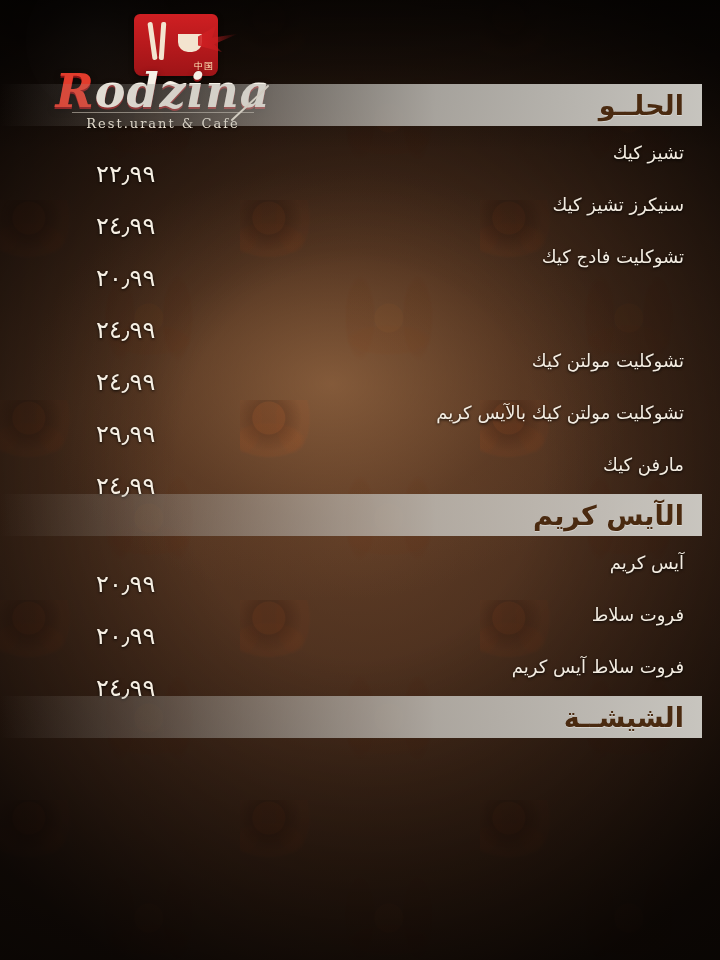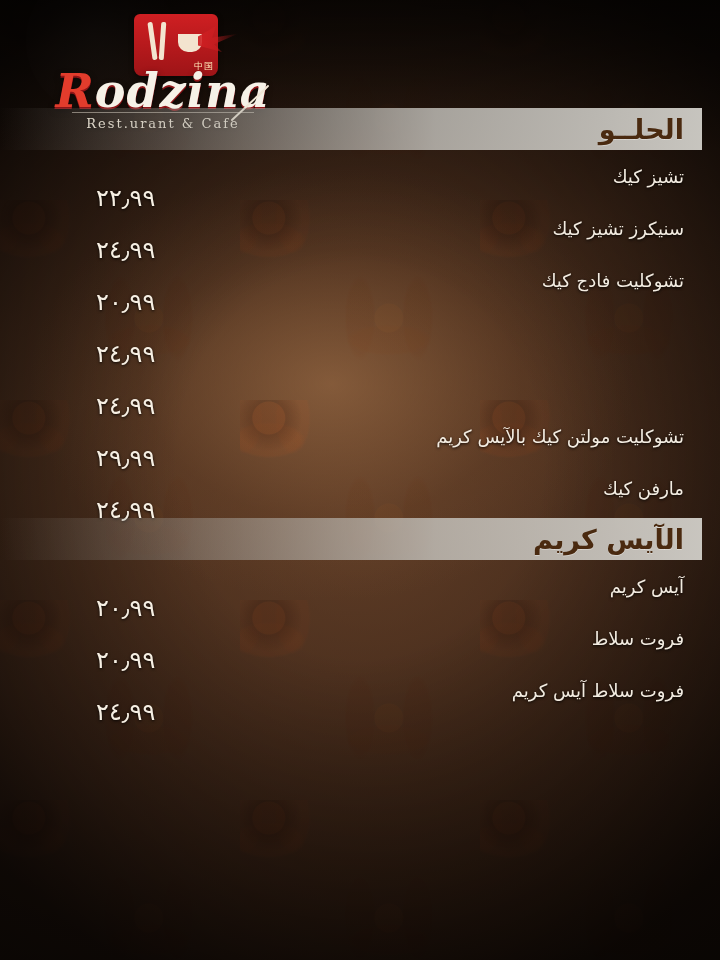--- a/index.html
+++ b/index.html
@@ -170,21 +170,21 @@
     position: absolute;
     right: 4px;
     top: 72px;
     width: 46px;
     height: 40px;
   }
 
   
   .menu {
     position: absolute;
-    top: 108px;
+    top: 84px;
     right: 0;
     left: 0;
     padding: 0 18px 0 0;
   }
   .section-head {
     position: relative;
     height: 42px;
     margin: 0 0 4px 0;
     background: linear-gradient(90deg, rgba(168,166,160,0) 0%, rgba(154,152,146,0.35) 22%, rgba(196,194,188,0.82) 62%, rgba(214,212,206,0.92) 100%);
     display: flex;
@@ -276,20 +276,21 @@
         <div class="price">٢٤٫٩٩</div>
       </div>
       <div class="row">
         <div class="name">تشوكليت فادج كيك</div>
         <div class="price">٢٠٫٩٩</div>
       </div>
       <div class="row">
         <div class="price">٢٤٫٩٩</div>
       </div>
       <div class="row">
+        <div class="name">تشوكليت مولتن كيك</div>
         <div class="price">٢٤٫٩٩</div>
       </div>
       <div class="row">
         <div class="name">تشوكليت مولتن  كيك  بالآيس كريم</div>
         <div class="price">٢٩٫٩٩</div>
       </div>
       <div class="row">
         <div class="name">مارفن كيك</div>
         <div class="price">٢٤٫٩٩</div>
       </div>
@@ -306,15 +307,18 @@
       <div class="row">
         <div class="name">فروت سلاط</div>
         <div class="price">٢٠٫٩٩</div>
       </div>
       <div class="row">
         <div class="name">فروت سلاط آيس كريم</div>
         <div class="price">٢٤٫٩٩</div>
       </div>
     </div>
 
+    <div class="section-head">
+      <div class="title">الشيشــة</div>
+    </div>
 
   </div>
 </div>
 
 </body></html>

